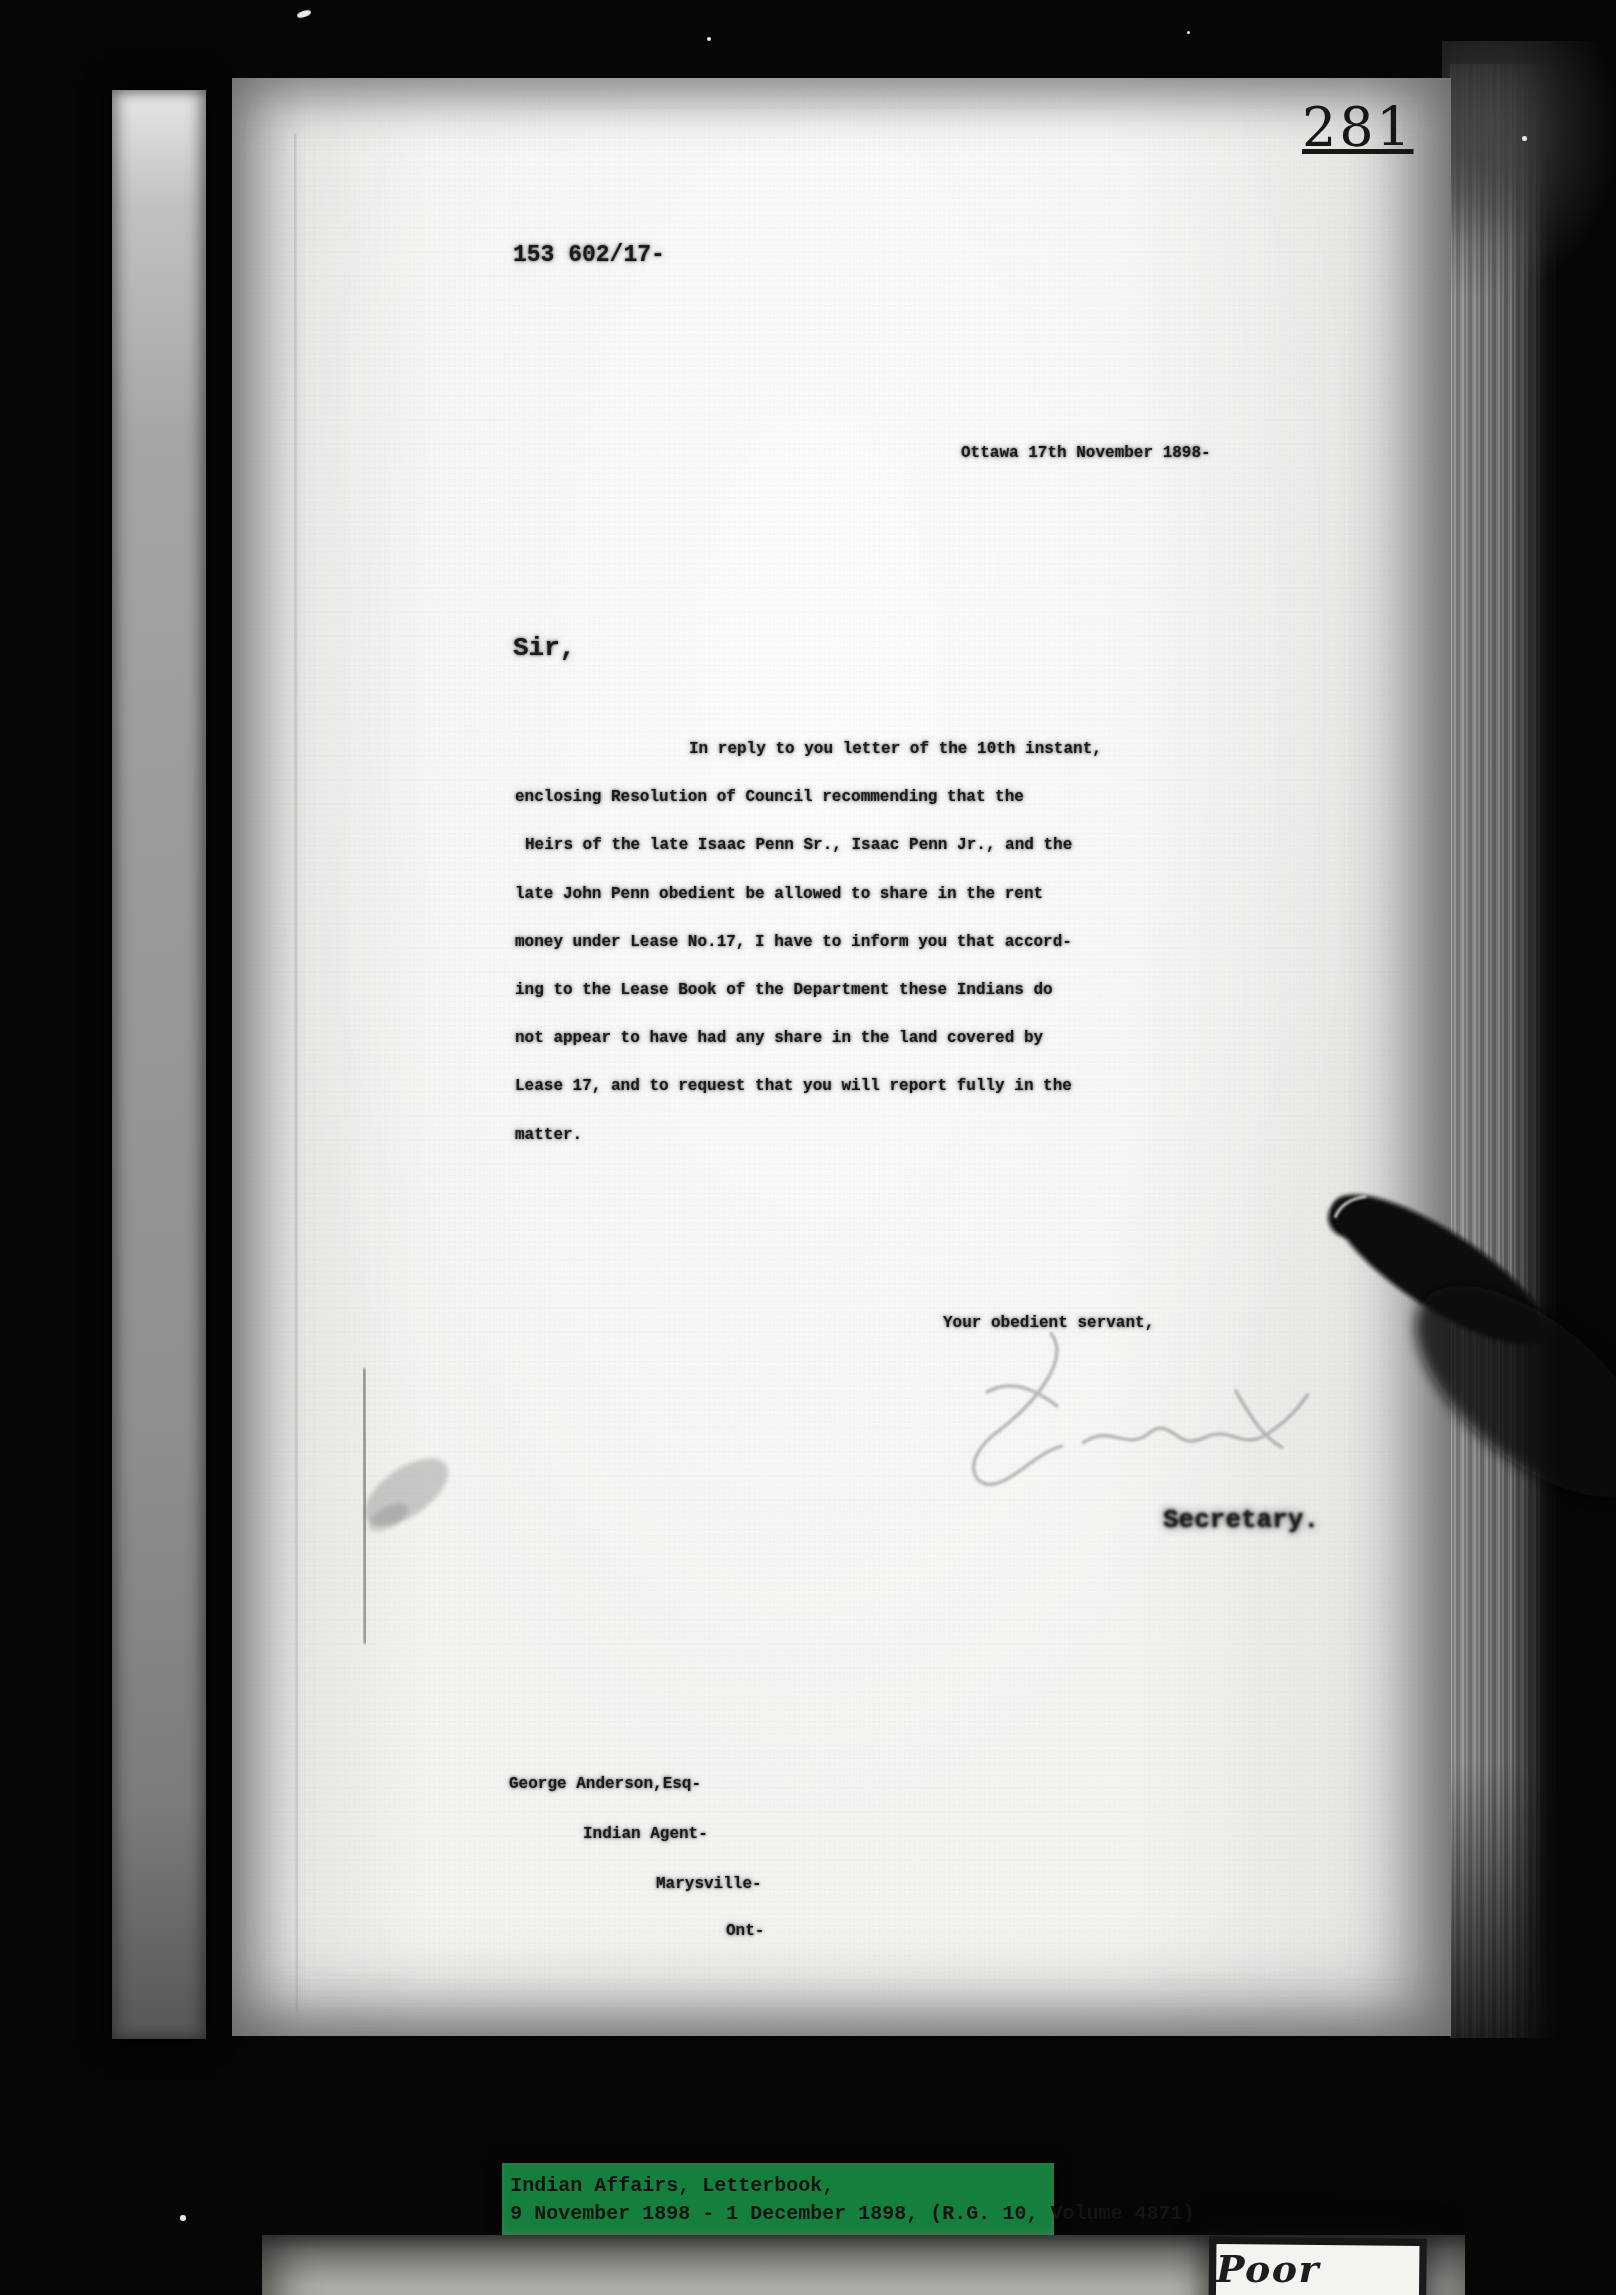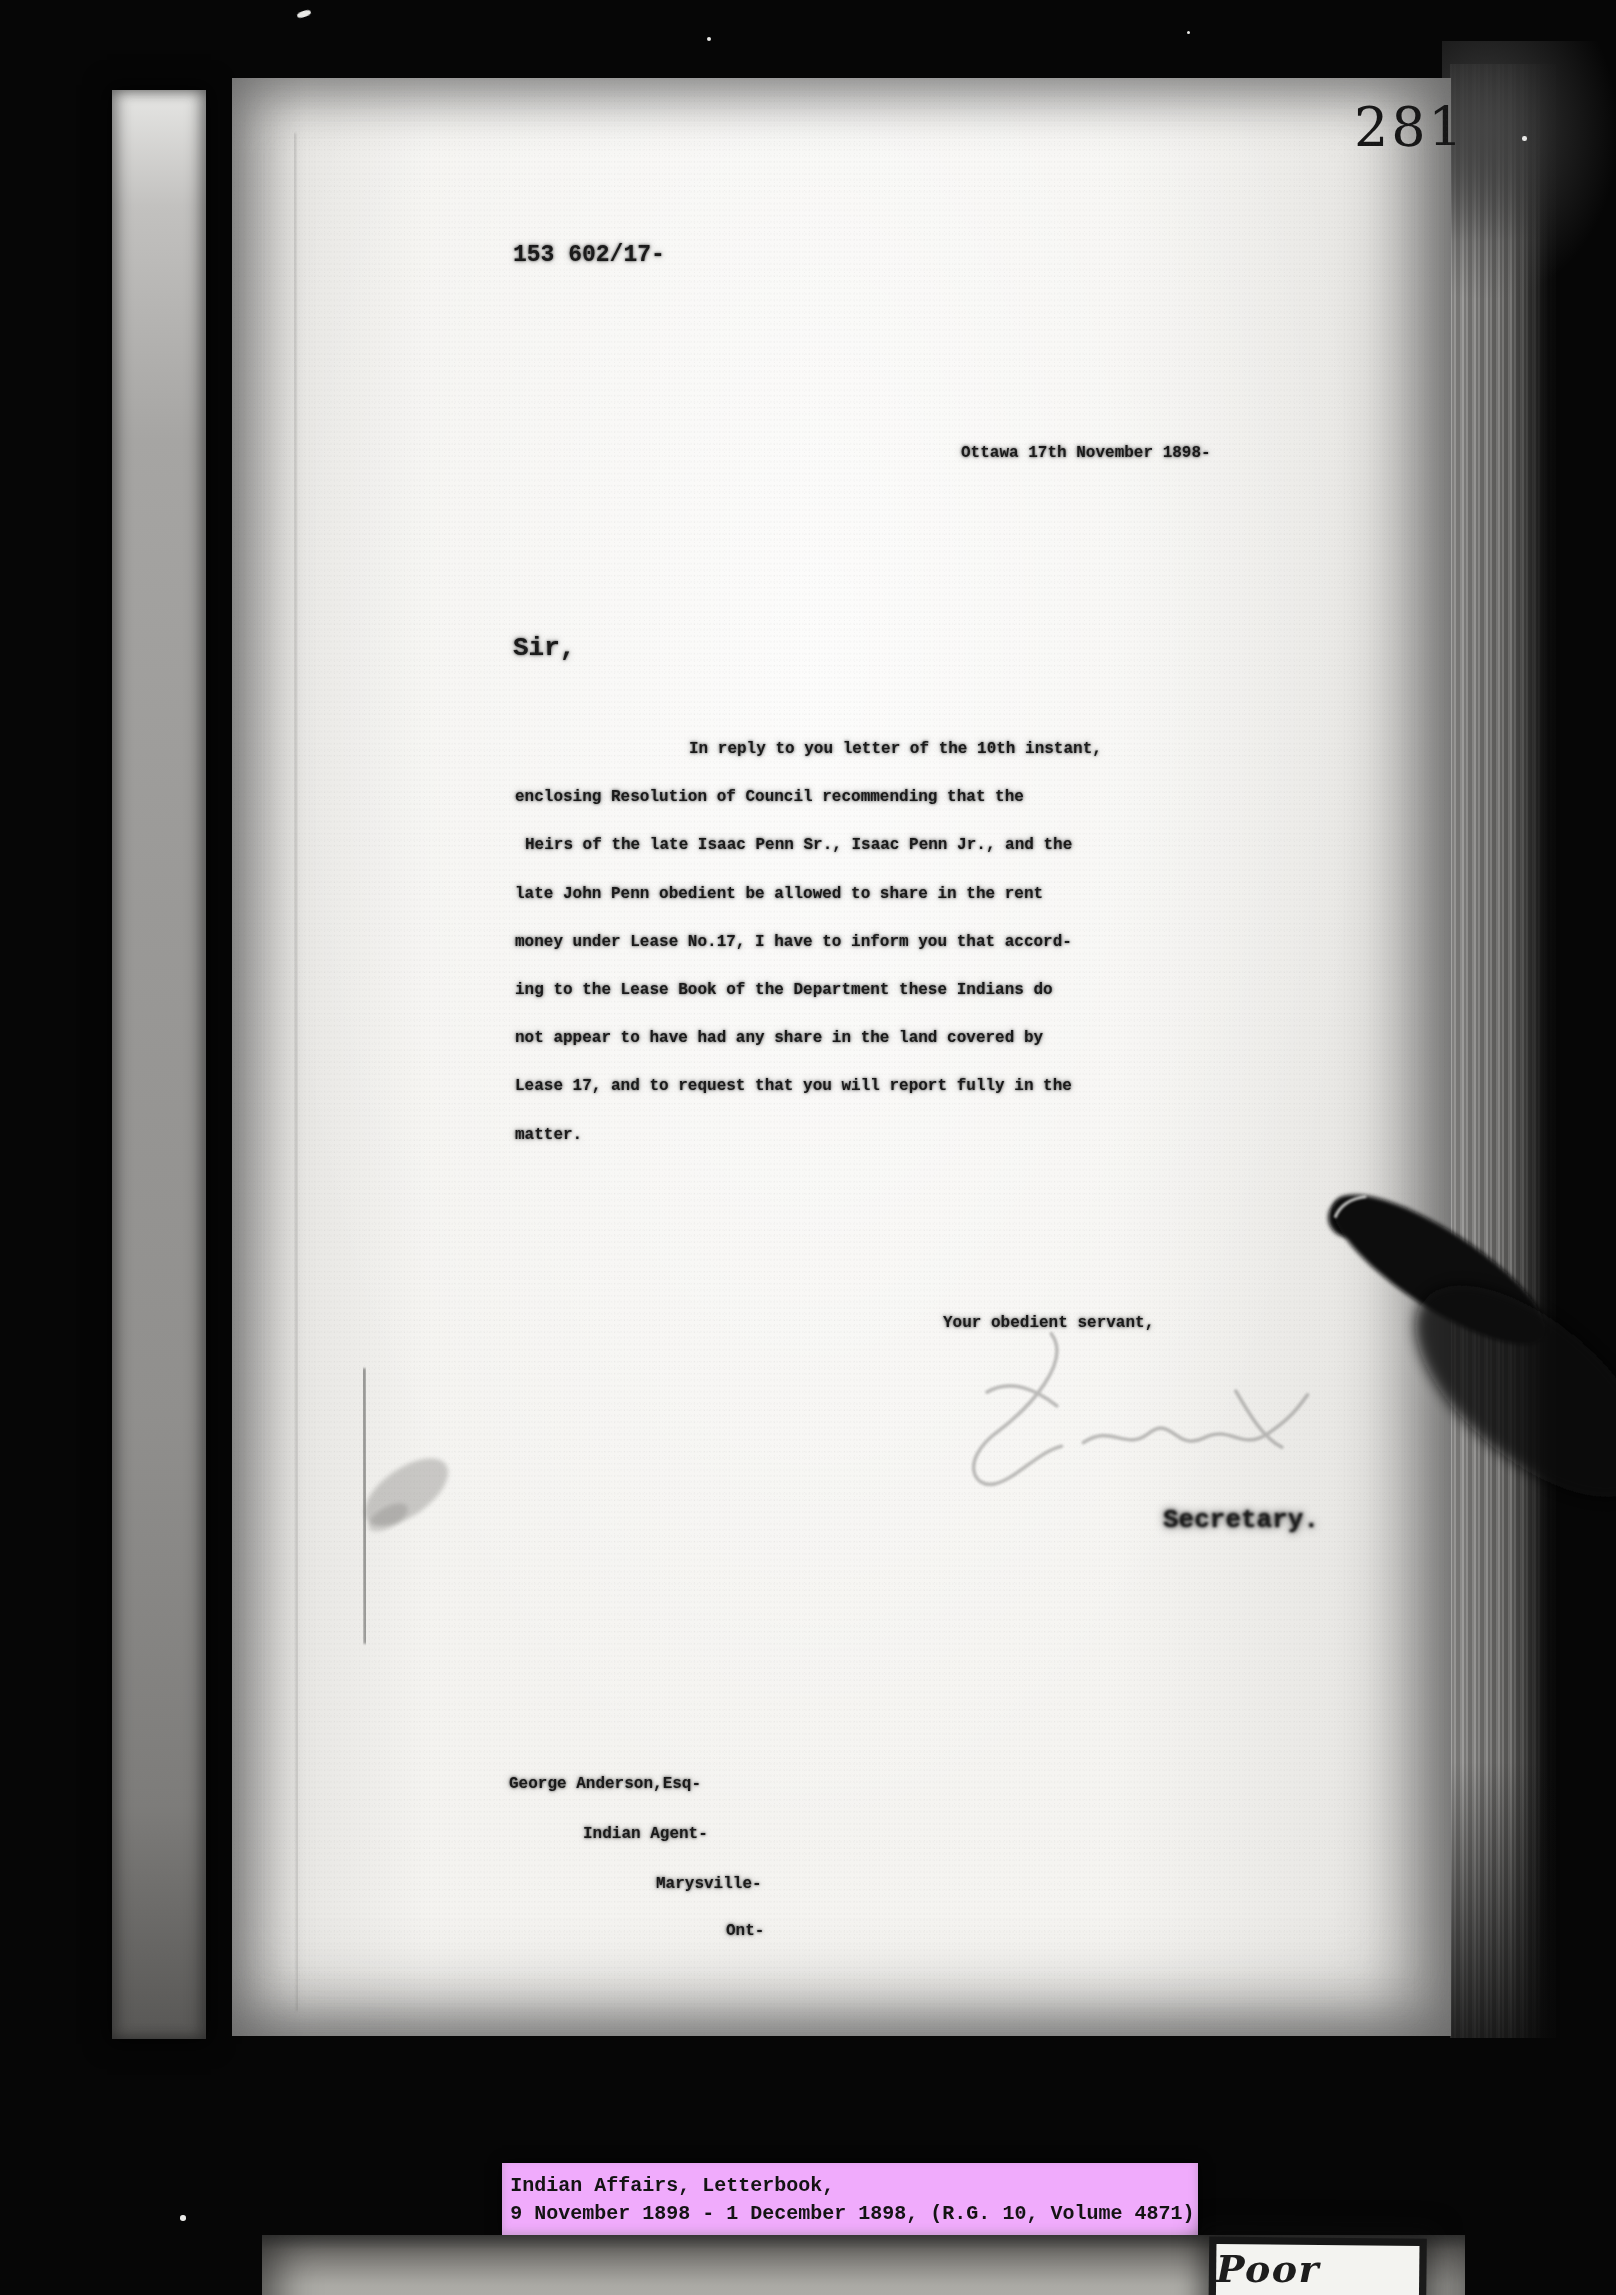--- a/index.html
+++ b/index.html
@@ -36,25 +36,25 @@
       radial-gradient(rgba(95,95,95,.10) 0.5px, transparent 0.7px),
       radial-gradient(rgba(130,130,130,.08) 0.5px, transparent 0.7px);
     background-size:5px 4.1px,3.2px 6px;background-position:0 0,1.8px 2.8px;}
 
   
   .tw{position:absolute;font-family:"Liberation Mono",monospace;font-weight:bold;color:#1a1a1a;
       white-space:pre;filter:blur(0.5px);
       text-shadow:0 0 2.8px rgba(30,30,30,.85),0 0 7.3px rgba(60,60,60,.35);text-align:right;}
   .tw-50{font-size:23px;} .tw-52{font-size:16px;} .tw-54{font-size:26px;}
   .heavy{filter:blur(0.9px);text-shadow:0 0 3.7px rgba(20,20,20,.95),0 0 10px rgba(25,25,25,.7);}
-  .pagenum{position:absolute;left:1122px;top:18.4px;font-family:"DejaVu Serif",serif;
-      font-size:54px;letter-spacing:2.8px;color:#161616;filter:blur(0.4px);}
+  .pagenum{position:absolute;left:1070px;top:18.4px;font-family:"DejaVu Serif",serif;
+      font-size:54px;letter-spacing:2.8px;color:#161616;filter:blur(0.4px);text-decoration:underline;}
 
   
-  .arch-label{position:absolute;left:502px;top:2163px;width:696px;height:73px;background:#f0abfc;
+  .arch-label{position:absolute;left:502px;top:2163px;width:552px;height:73px;background:#15803d;
       box-shadow:inset 0 -3.7px 8.3px rgba(120,120,120,.35), 0 0 12px rgba(0,0,0,.7);}
   .arch-label .l{position:absolute;left:8.3px;font-family:"Liberation Mono",monospace;font-weight:bold;
       font-size:20px;color:#141414;white-space:pre;filter:blur(0.2px);}
   .arch-label .l1{top:11px;} .arch-label .l2{top:39px;}
 
   .banner{position:absolute;left:262px;top:2235px;width:1203px;height:296px;
       background:linear-gradient(to bottom,#4c4c4a 0px,#7d7b77 14.7px,#abaaa5 51px,#b7b5b0 133px,#aeaca7 216px,#8f8d89 255px,#3c3c3a 278px,#131313 296px);
       box-shadow:inset 18.4px 0 37px rgba(25,25,25,.55), inset -18.4px 0 37px rgba(25,25,25,.4);}
   .banner::after{content:"";position:absolute;inset:0;
       background:linear-gradient(181.5deg, rgba(10,10,10,0) 86%, rgba(10,10,10,.95) 93%);}

